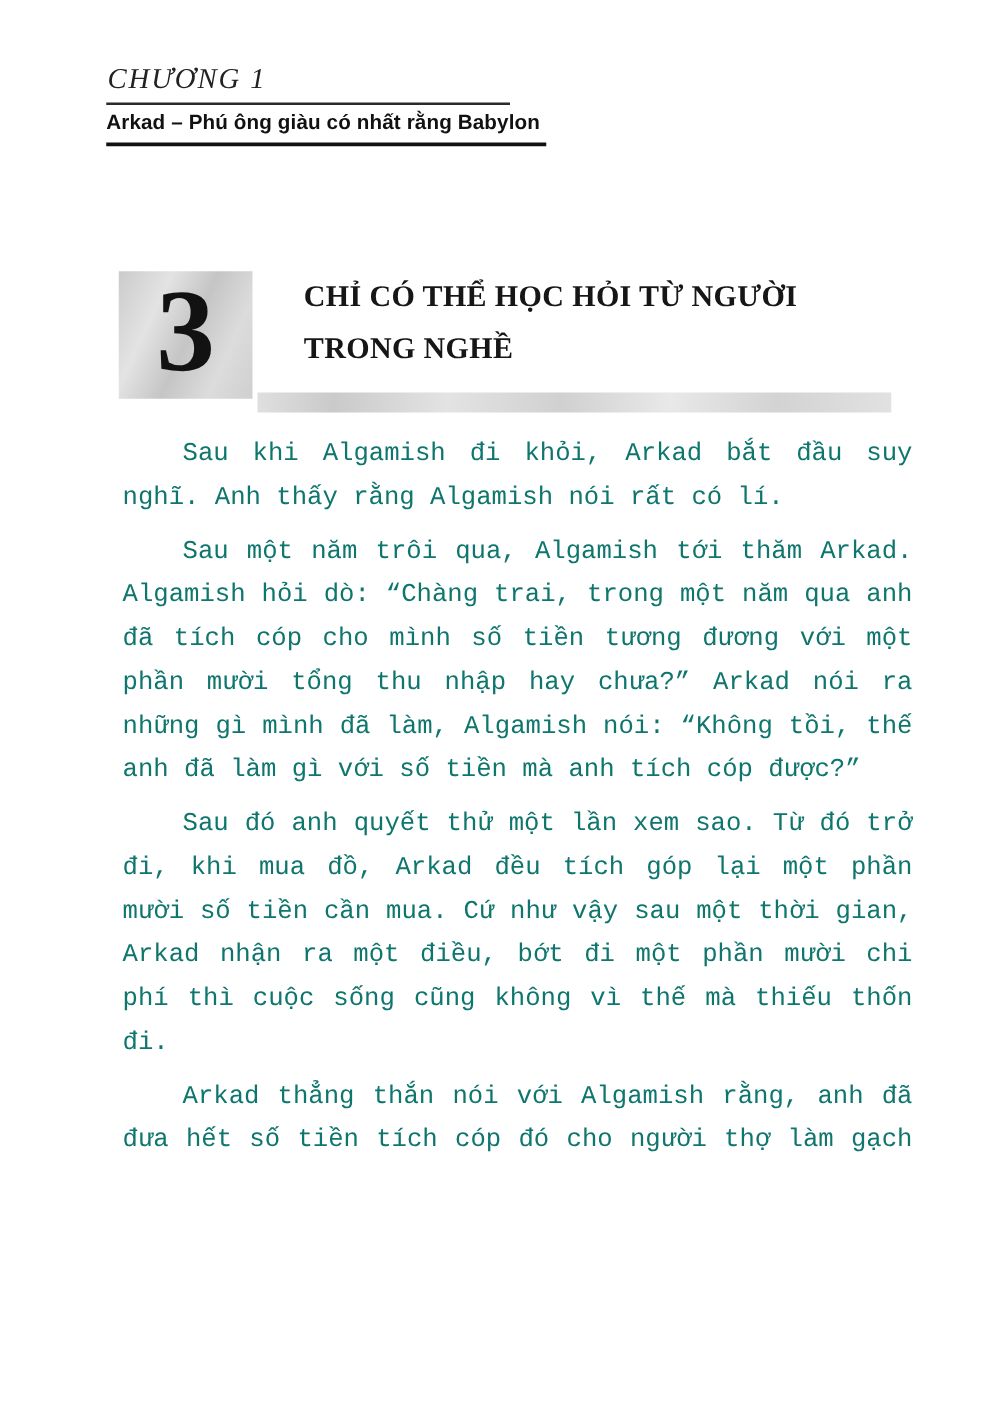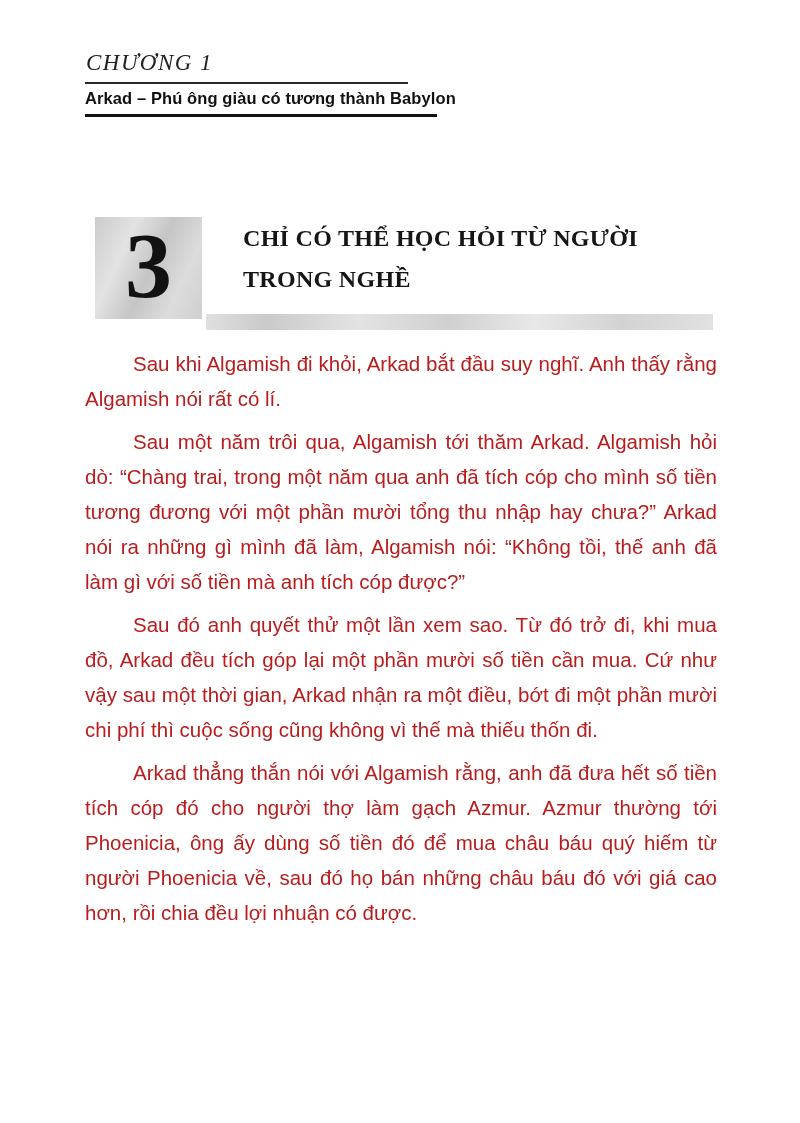--- a/index.html
+++ b/index.html
@@ -95,28 +95,28 @@
     height: 16px;
     background: linear-gradient(90deg,
       #dcdcdc 0%, #c4c4c4 12%, #e0e0e0 30%, #cbcbcb 48%,
       #e6e6e6 65%, #cecece 82%, #dedede 100%);
     opacity: 0.9;
   }
 
   
   .body-text {
     position: absolute;
-    left: 85px;
+    left: 98px;
     top: 346px;
     width: 632px;
-    font-family: Liberation Sans, sans-serif;
+    font-family: Liberation Mono, monospace;
     font-size: 20.5px;
     line-height: 35px;
     text-align: justify;
-    color: #b91c1c;
+    color: #0f766e;
   }
   .body-text p {
     text-indent: 48px;
     margin-bottom: 8px;
   }
 
   
   .page-number {
     position: absolute;
     left: 85px;
@@ -127,21 +127,21 @@
   }
 </style>
 </head>
 <body>
 
 <div class="page">
 
   <header>
     <div class="chapter-label">CHƯƠNG 1</div>
     <div class="rule-thin"></div>
-    <div class="book-subtitle">Arkad – Phú ông giàu có tương thành Babylon</div>
+    <div class="book-subtitle">Arkad – Phú ông giàu có nhất rằng Babylon</div>
     <div class="rule-thick"></div>
   </header>
 
   <section>
     <div class="chapter-number-box">
       <span class="chapter-number">3</span>
     </div>
     <h1 class="chapter-title">CHỈ CÓ THỂ HỌC HỎI TỪ NGƯỜI TRONG NGHỀ</h1>
     <div class="title-band"></div>
   </section>

